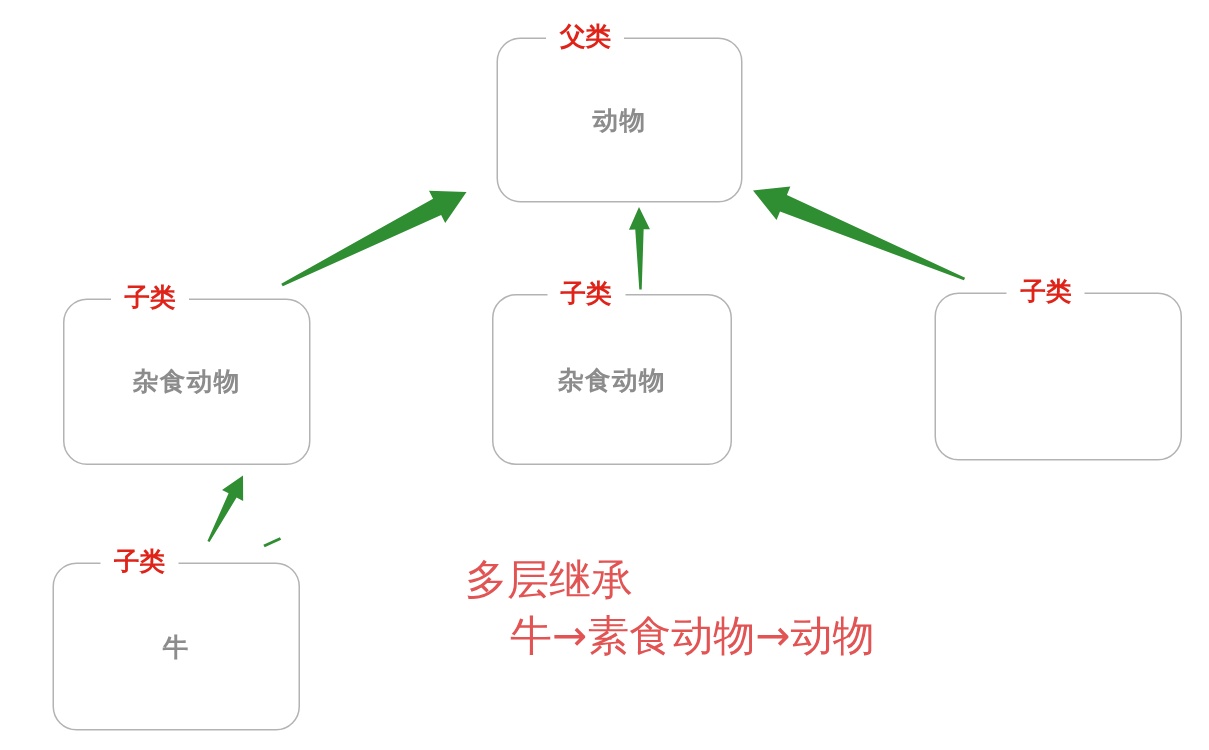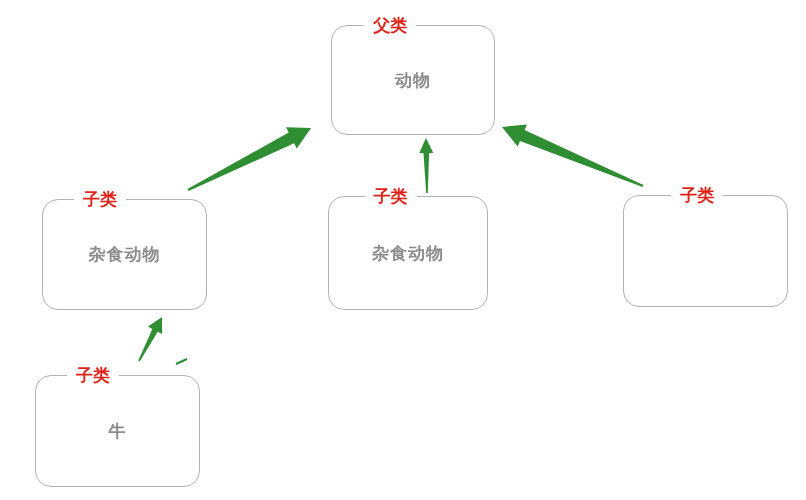--- a/index.html
+++ b/index.html
@@ -91,14 +91,18 @@
   </div>
 
   <svg class="arrow-layer" id="arrow-layer" xmlns="http://www.w3.org/2000/svg" viewBox="0 0 806 500">
     <path d="M176 364 L187 359" stroke="#2f8d32" stroke-width="2" fill="none"></path>
   <polygon points="188.5,190.9 294.1,143.3 296.8,148.6 311.0,128.0 286.0,127.2 288.7,132.5 187.5,189.1" fill="#2f8d32"></polygon>
       <polygon points="427.8,193.0 429.1,152.9 433.3,152.9 426.0,138.0 419.3,153.1 423.5,153.0 426.2,193.0" fill="#2f8d32"></polygon>
       <polygon points="643.4,185.1 524.6,130.0 526.9,124.4 502.0,127.0 517.7,146.6 520.0,141.0 642.6,186.9" fill="#2f8d32"></polygon>
       <polygon points="139.7,361.4 157.7,331.7 162.1,334.0 162.0,317.0 148.0,326.6 152.4,328.9 138.3,360.6" fill="#2f8d32"></polygon>
     </svg>
 
+  <div class="annotation">
+    <div class="line1">多层继承</div>
+    <div class="line2">牛→素食动物→动物</div>
+  </div>
 
 </div>
 
 </body></html>

